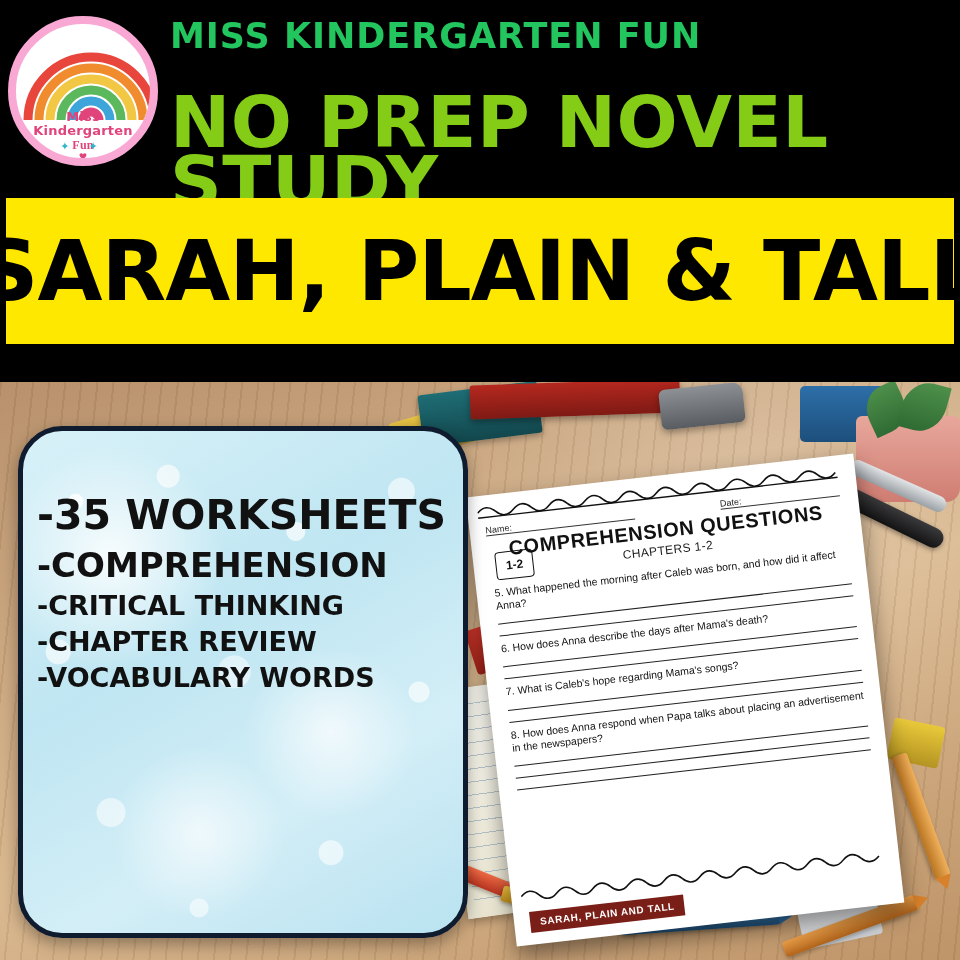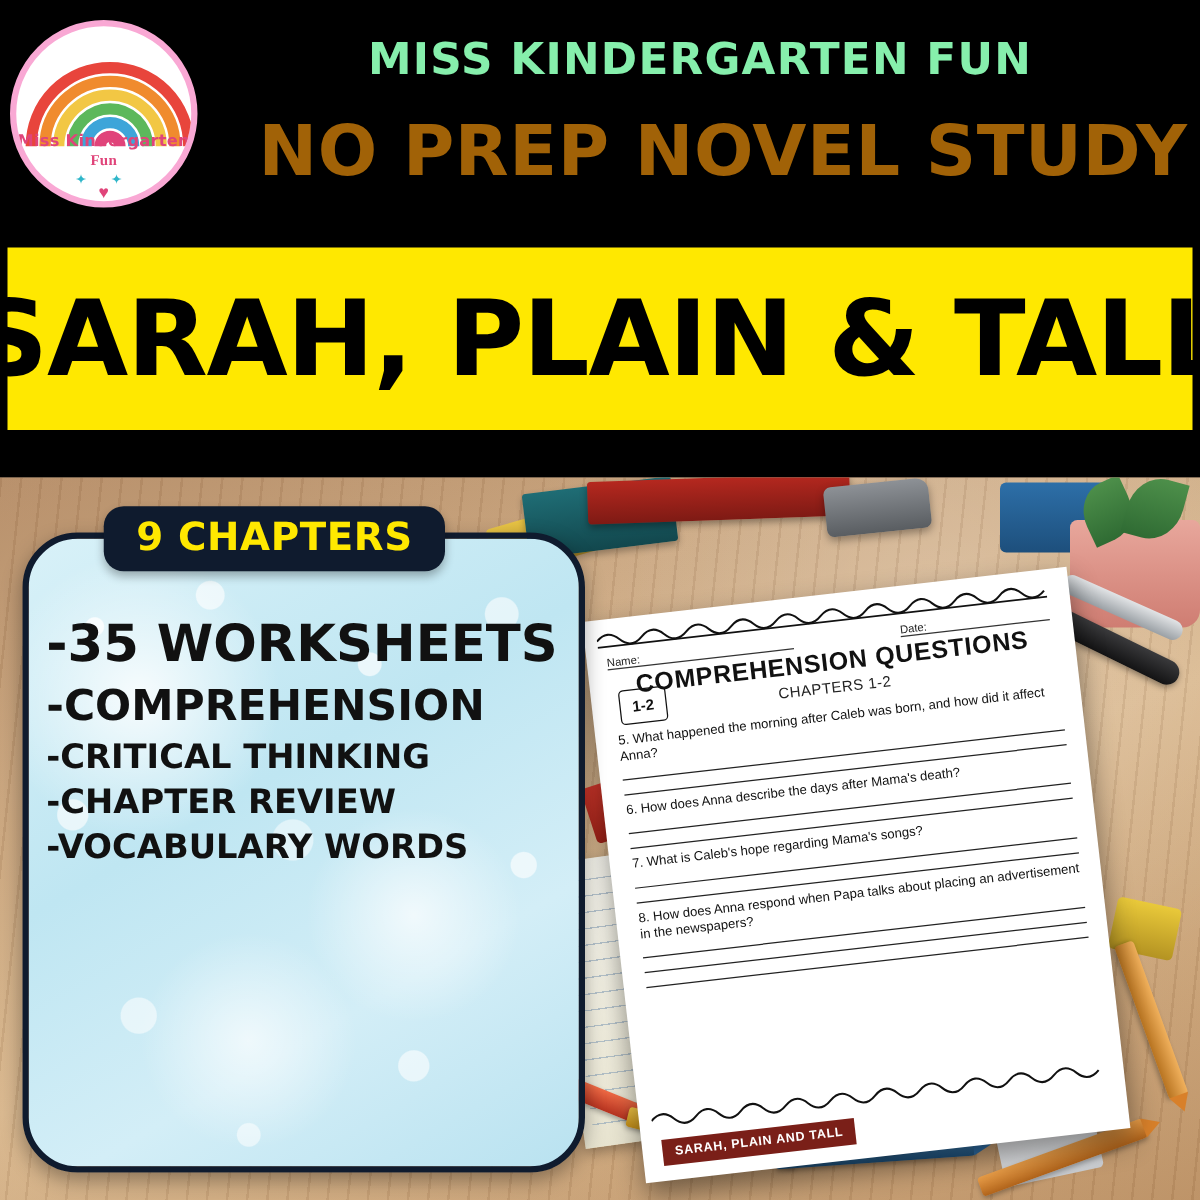--- a/index.html
+++ b/index.html
@@ -22,21 +22,21 @@
     left: 0; top: 0;
     width: 960px; height: 196px;
     background: #000000;
   }
   .brand-badge {
     position: absolute;
     left: 8px; top: 16px;
     width: 150px; height: 150px;
     border-radius: 50%;
     background: #ffffff;
-    border: 5px solid #f9a8d4;
+    border: 8px solid #f9a8d4;
     overflow: hidden;
   }
   .brand-badge .rainbow-wrap {
     position: absolute; left: 0; top: 0; width: 100%; height: 100%;
   }
   .brand-text {
     position: absolute;
     left: 0; top: 86px;
     width: 100%;
     text-align: center;
@@ -59,39 +59,39 @@
   .brand-heart {
     position: absolute;
     left: 0; top: 124px; width: 100%;
     text-align: center;
     font-size: 14px;
     color: #e0447a;
   }
 
   .header-kicker {
     position: absolute;
-    left: 170px; top: 28px;
+    left: 170px; top: 16px;
     width: 780px;
-    text-align: center;
-    color: #86efac;
+    text-align: left;
+    color: #22c55e;
     font-family: "DejaVu Sans", sans-serif;
     font-weight: bold;
     font-size: 35px;
     letter-spacing: 1px;
     text-transform: uppercase;
   }
   .header-title {
     position: absolute;
     left: 170px; top: 92px;
     width: 780px;
-    text-align: right;
-    color: #a16207;
-    font-family: "DejaVu Sans", sans-serif;
-    font-weight: bold;
-    font-size: 56px;
+    text-align: left;
+    color: #84cc16;
+    font-family: "DejaVu Sans", sans-serif;
+    font-weight: bold;
+    font-size: 72px;
     letter-spacing: 0.5px;
     text-transform: uppercase;
     line-height: 60px;
   }
 
   
   .banner {
     position: absolute;
     left: 6px; top: 198px;
     width: 948px; height: 146px;
@@ -388,21 +388,20 @@
         <svg width="362" height="16" viewBox="0 0 362 16" preserveAspectRatio="none">
           <path d="M0,9 Q9,0 18,9 T36,9 T54,9 T72,9 T90,9 T108,9 T126,9 T144,9 T162,9 T180,9 T198,9 T216,9 T234,9 T252,9 T270,9 T288,9 T306,9 T324,9 T342,9 T360,9" fill="none" stroke="#111" stroke-width="1.6"></path>
         </svg>
       </div>
 
       <div class="ws-footer">SARAH, PLAIN AND TALL</div>
     </div>
 
     <div class="feature-card">
       <div class="bubbles"></div>
-      <div class="chapters-pill">9 CHAPTERS</div>
       <ul class="feature-list">
         <li class="big">-35 WORKSHEETS</li>
         <li class="two-line">
           <div>-COMPREHENSION</div>
         </li>
         <li class="mid">-CRITICAL THINKING</li>
         <li class="mid">-CHAPTER REVIEW</li>
         <li class="mid">-VOCABULARY WORDS</li>
       </ul>
     </div>

